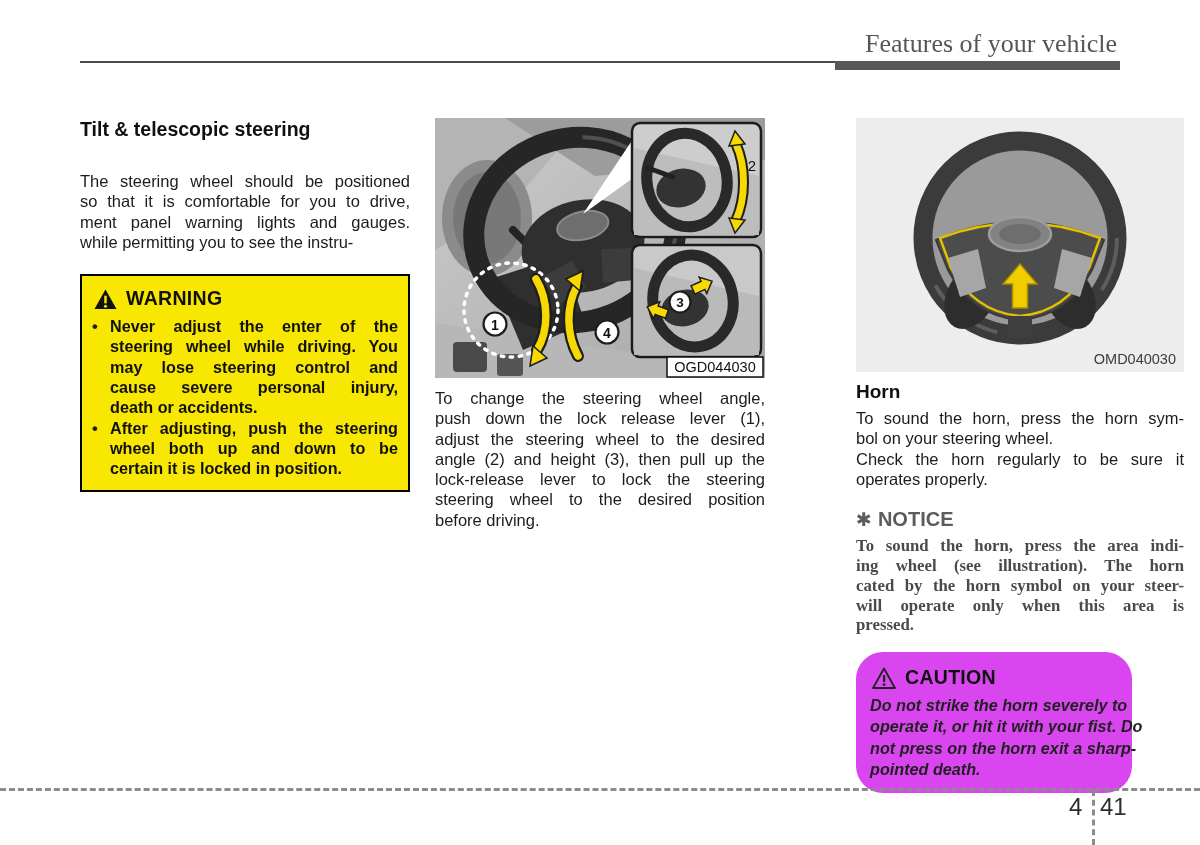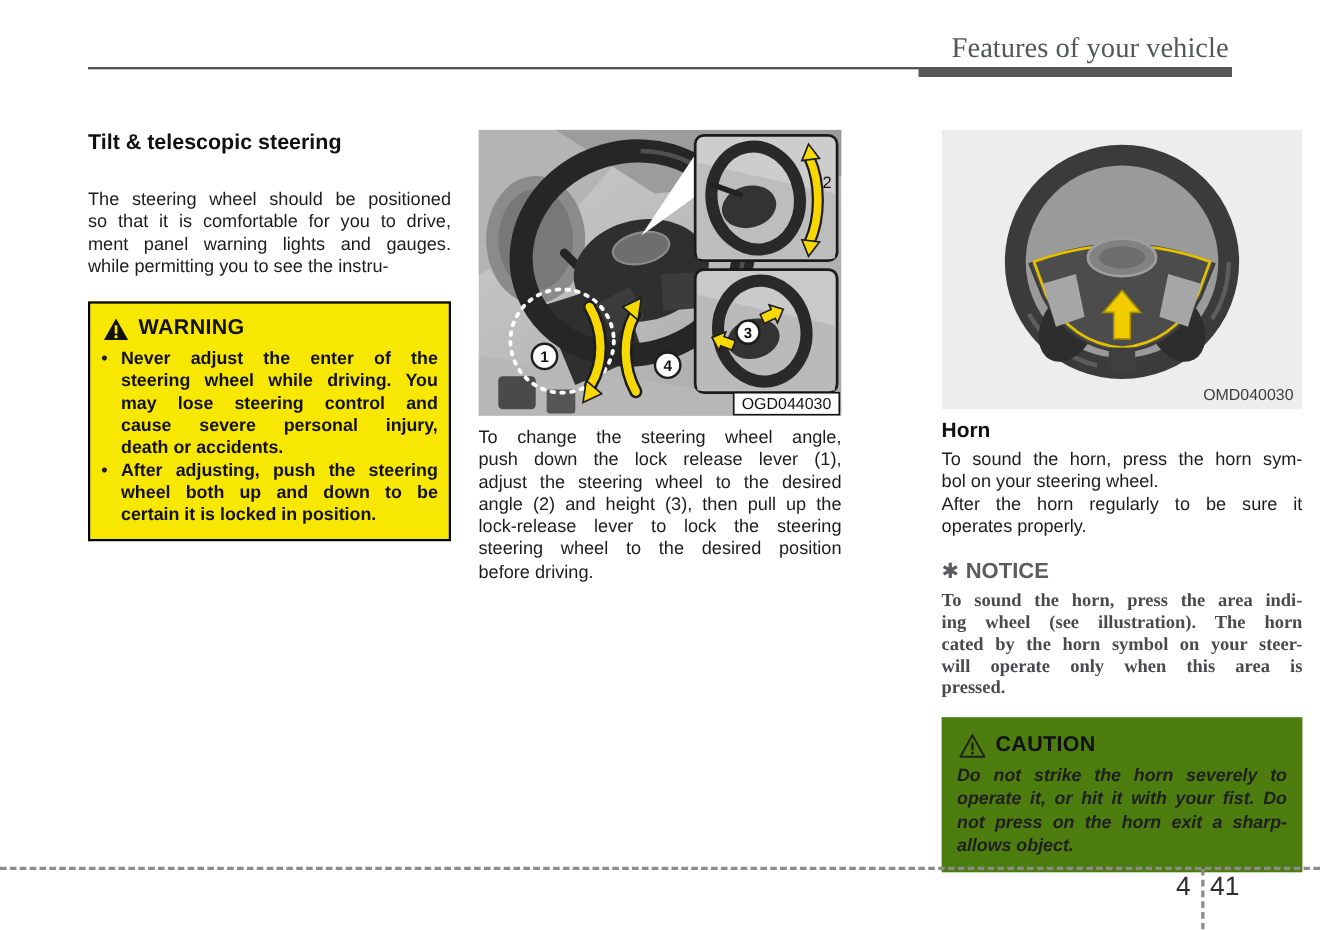--- a/index.html
+++ b/index.html
@@ -39,21 +39,21 @@
   
   .figure { line-height:0; }
   
   .notice-heading { margin-top:19px; font-size:20px; font-weight:bold; color:#5c5c5e; }
   .notice-symbol { font-family:"DejaVu Sans","Liberation Sans",sans-serif; margin-right:6px; font-size:19px; }
   .notice-para {
     margin-top:5px; font-family:"Liberation Serif", serif; font-weight:bold;
     font-size:16.8px; line-height:19.8px; color:#4a4a4c;
   }
   
-  .caution-box { margin-top:17px; background:#4d7c0f; padding:12px 14px 13px; width:328px; }
+  .caution-box { margin-top:17px; background:#d946ef; padding:12px 14px 13px; width:276px;border-radius:27px; }
   .caution-para { font-size:16.2px; font-weight:bold; font-style:italic; line-height:21.3px; color:#1f1f1f; }
   
   .footer-dash { position:absolute; left:0; right:0; top:788px; border-top:3px dashed #8c8c8c; }
   .footer-vdash { position:absolute; left:1092px; top:790px; height:55px; border-left:3px dashed #8c8c8c; }
   .footer-chapter { position:absolute; left:1069px; top:793px; font-size:24px; color:#2e2e2e; }
   .footer-page { position:absolute; left:1100px; top:793px; font-size:24px; color:#2e2e2e; }
   svg text { font-family:"Liberation Sans", sans-serif; }
 </style>
 </head>
 <body>
@@ -229,21 +229,21 @@
         <polygon points="164,146 181,166 171.5,166 171.5,190 156.5,190 156.5,166 147,166" fill="#f1cd00" stroke="#a88f00" stroke-width="1.5"></polygon>
         <text x="320" y="246" text-anchor="end" font-size="14.5" fill="#3c3c3c">OMD040030</text>
       </svg>
     </div>
     <h3 class="sub-heading">Horn</h3>
     <div class="body-para lines">
         <div>To sound the horn, press the horn sym-</div>
         <div>bol on your steering wheel.</div>
       </div>
     <div class="body-para lines">
-        <div>After the horn regularly to be sure it</div>
+        <div>Check the horn regularly to be sure it</div>
         <div>operates properly.</div>
       </div>
 
     <div class="notice-heading"><span class="notice-symbol">✱</span><span>NOTICE</span></div>
     <div class="notice-para lines">
         <div>To sound the horn, press the area indi-</div>
         <div>ing wheel (see illustration). The horn</div>
         <div>cated by the horn symbol on your steer-</div>
         <div>will operate only when this area is</div>
         <div>pressed.</div>
@@ -255,21 +255,21 @@
           <path d="M12 1.5 L23 21 H1 Z" fill="none" stroke="#222" stroke-width="1.8" stroke-linejoin="round"></path>
           <rect x="11" y="8" width="2.2" height="7" fill="#222"></rect>
           <circle cx="12.1" cy="17.6" r="1.4" fill="#222"></circle>
         </svg>
         <span class="box-title">CAUTION</span>
       </div>
       <div class="caution-para lines">
           <div>Do not strike the horn severely to</div>
           <div>operate it, or hit it with your fist. Do</div>
           <div>not press on the horn exit a sharp-</div>
-          <div>allows object.</div>
+          <div>pointed death.</div>
         </div>
     </div>
   </section>
 
   <div class="footer-dash"></div>
   <div class="footer-vdash"></div>
   <div class="footer-chapter">4</div>
   <div class="footer-page">41</div>
 
 </div>

